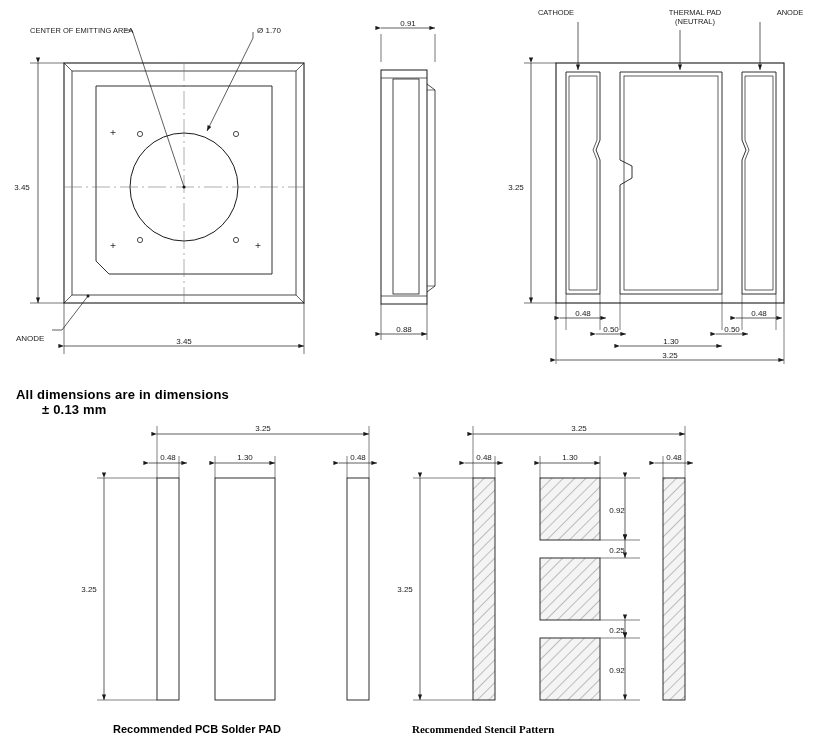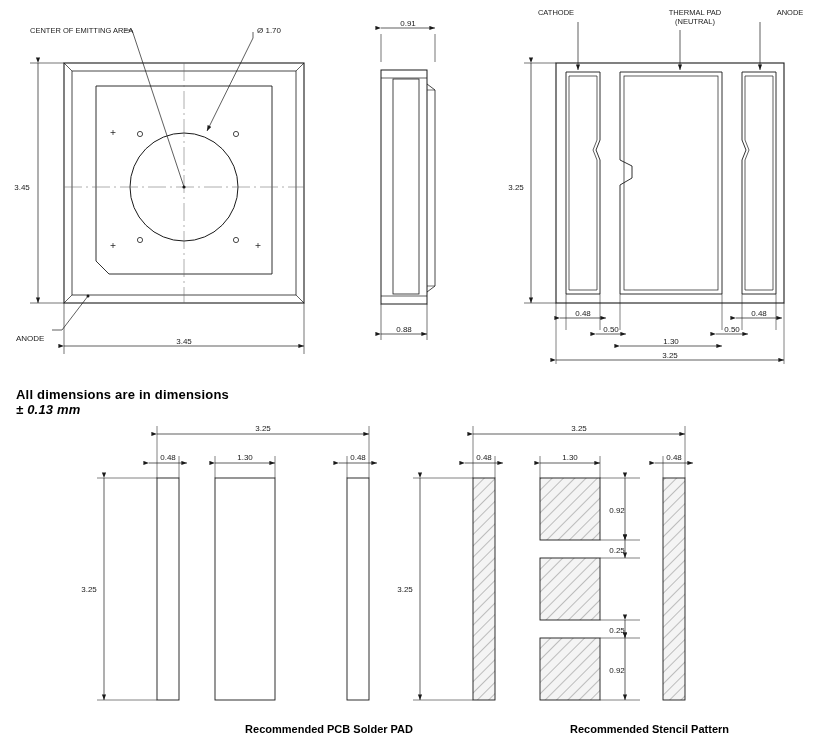--- a/index.html
+++ b/index.html
@@ -13,26 +13,26 @@
   }
   .stage{position:absolute;left:0;top:0;width:836px;height:742px;}
   svg{display:block;}
   .note{
     position:absolute;
     font-weight:bold;
     font-size:13px;
     letter-spacing:0.2px;
   }
   .note .l1{display:block;}
-  .note .l2{display:block;font-style:italic;}
+  .note .l2{display:block;margin-left:26px;}
   .caption{
     position:absolute;
     font-weight:bold;
     font-size:11px;
-    text-align:right;
+    text-align:left;
     width:300px;
   }
 </style>
 </head>
 <body>
 
 <div class="stage">
 
   <svg width="836" height="742" viewBox="0 0 836 742">
     <defs>
@@ -221,15 +221,15 @@
       <text x="617" y="673" font-size="8" text-anchor="middle">0.92</text>
     </g>
   </svg>
 
   <div class="note" style="left:16px;top:387px;">
     <span class="l1">All dimensions are in dimensions</span>
     <span class="l2">± 0.13 mm</span>
   </div>
 
   <div class="caption" style="left:113px;top:723px;">Recommended PCB Solder PAD</div>
-  <div class="caption" style="left:429px;top:723px;">Recommended Stencil Pattern</div>
+  <div class="caption" style="left:412px;top:723px;font-family:Liberation Serif, serif;">Recommended Stencil Pattern</div>
 
 </div>
 
 </body></html>

